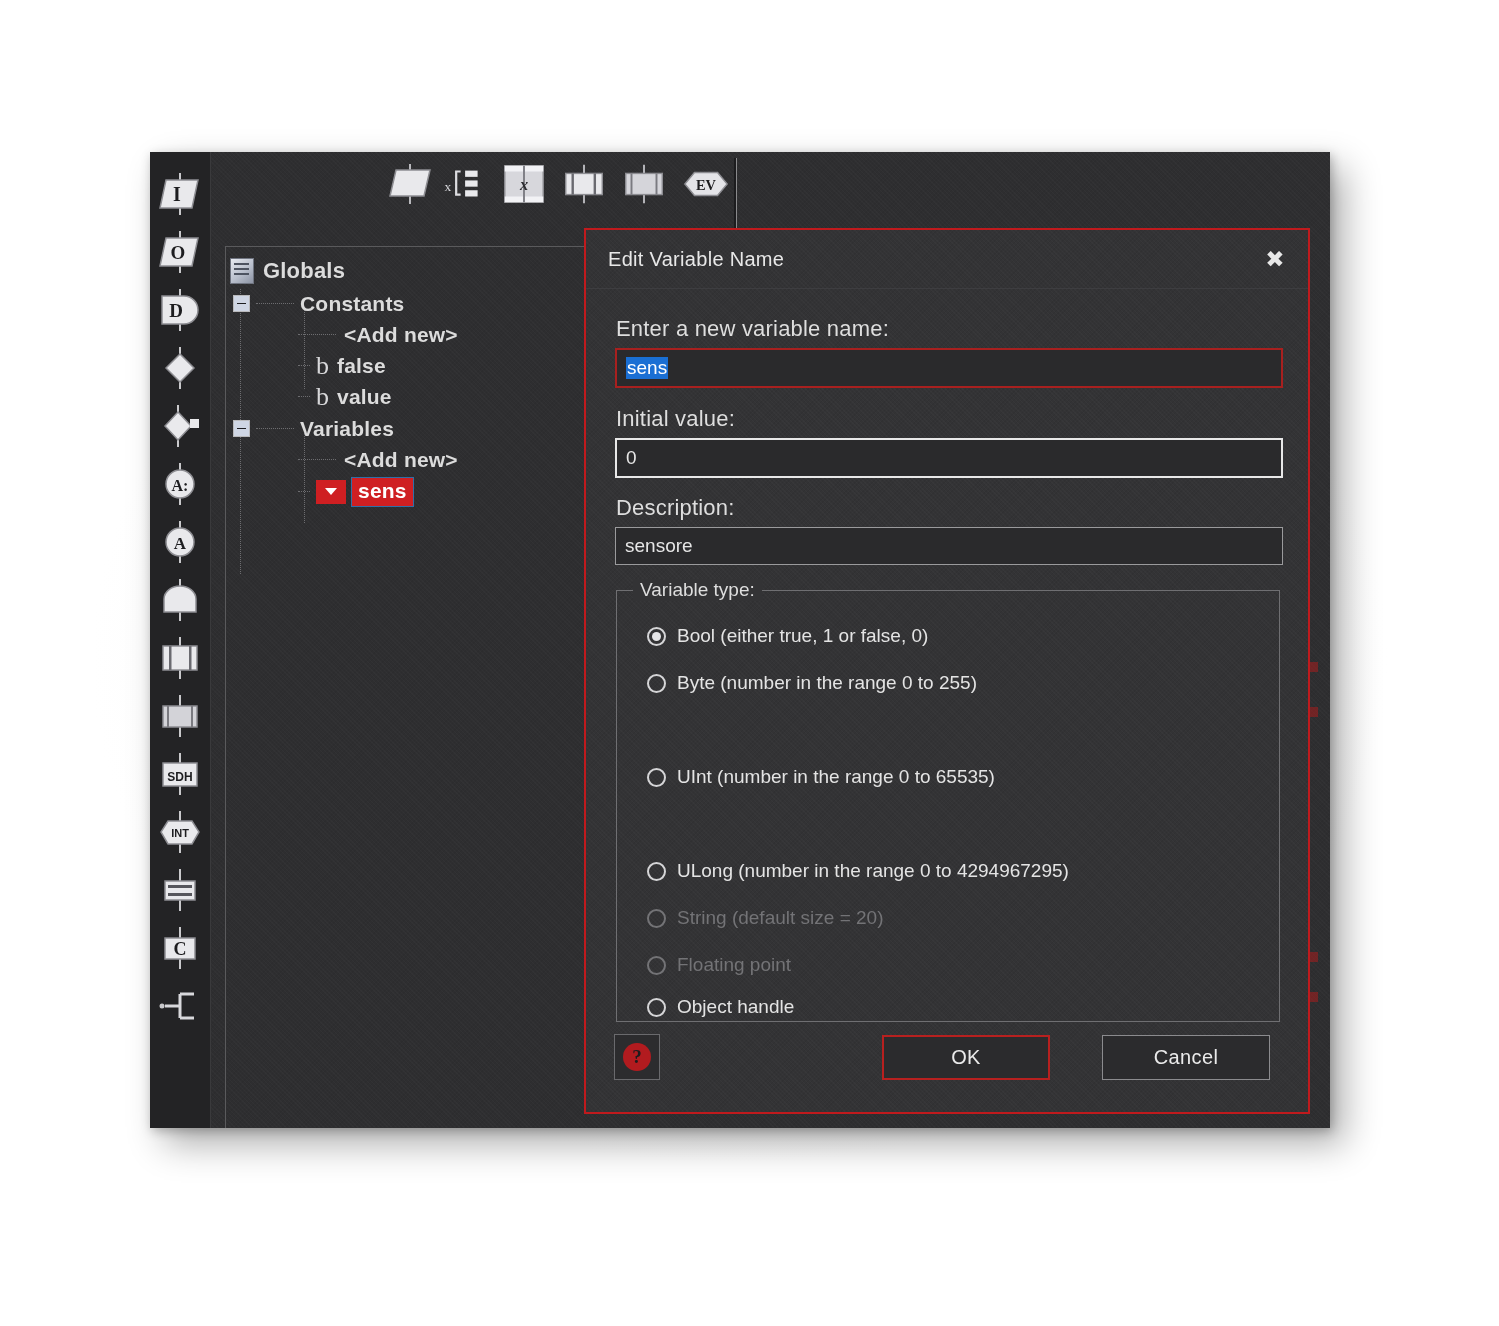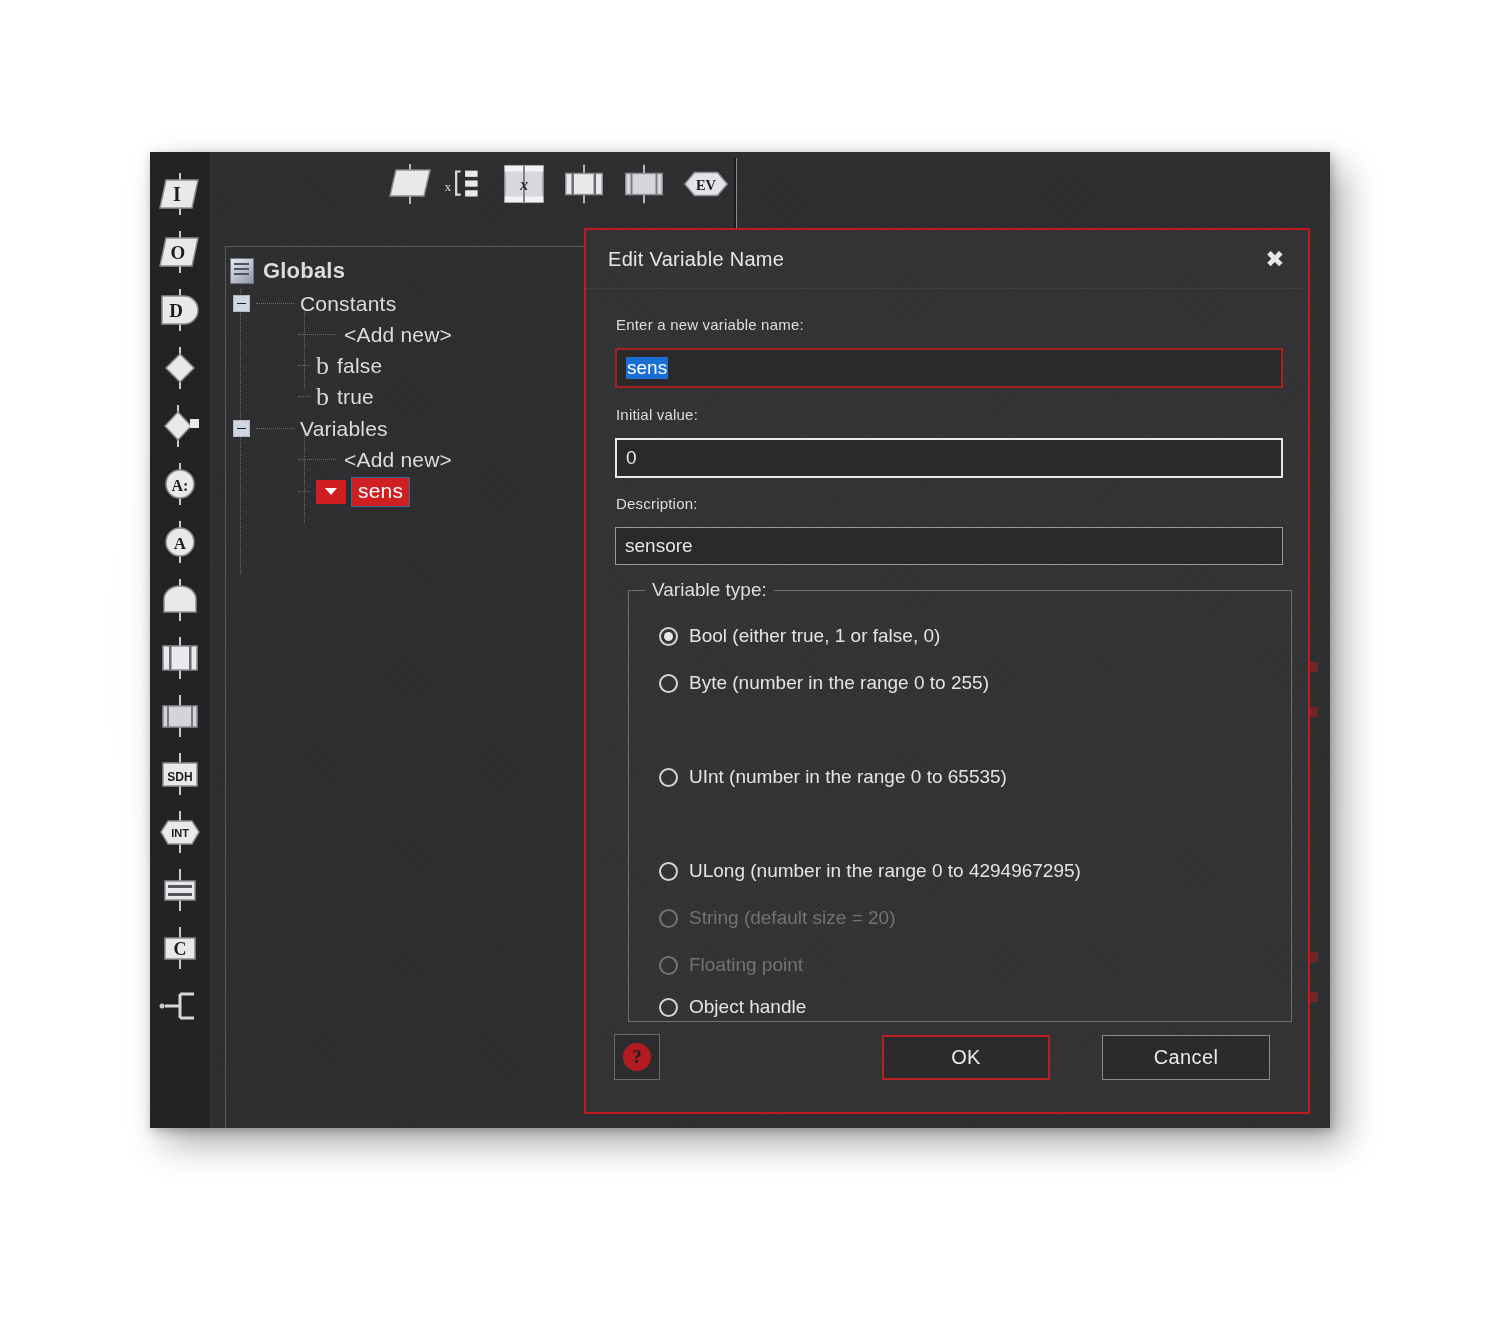--- a/index.html
+++ b/index.html
@@ -102,21 +102,21 @@
     margin-top: 28px;
   }
   .tree-row {
     position: absolute;
     left: 0;
     height: 31px;
     display: flex;
     align-items: center;
     white-space: nowrap;
   }
-  .tree-label { font-weight: normal; letter-spacing: .2px; }
+  .tree-label { font-weight: bold; letter-spacing: .2px; }
   .tree-root-label { font-weight: bold; font-size: 22px; }
 
   .expander {
     width: 15px; height: 15px;
     border: 1px solid #b9b9bb;
     background: #cfd6e4;
     display: inline-flex;
     align-items: center;
     justify-content: center;
     position: relative;
@@ -219,21 +219,21 @@
     font-size: 23px;
     line-height: 30px;
     text-align: center;
     color: #e8e8e8;
     cursor: pointer;
     font-family: "DejaVu Sans", sans-serif;
   }
 
   .field-label {
     position: absolute;
-    font-size: 15px;
+    font-size: 22px;
     color: #dedede;
     letter-spacing: .2px;
   }
   .text-field {
     position: absolute;
     box-sizing: border-box;
     background: #2a2a2c;
     color: #e6e6e6;
     font-size: 19px;
     display: flex;
@@ -251,21 +251,20 @@
 
   
   #type-group {
     position: absolute;
     left: 30px;
     top: 360px;
     width: 664px;
     height: 432px;
     border: 1px solid #6f6f72;
     box-sizing: border-box;
-    margin-left: 12px;
   }
   #type-group-title {
     position: absolute;
     left: 16px;
     top: -12px;
     background: #333335;
     padding: 0 7px;
     font-size: 19px;
     color: #dedede;
   }
@@ -552,21 +551,21 @@
 
     <div class="tree-row" style="top:103px; left:72px">
       <span class="dashline" style="width:12px; margin-right:6px;"></span>
       <span class="bool-glyph">b</span>
       <span class="tree-label">false</span>
     </div>
 
     <div class="tree-row" style="top:134px; left:72px">
       <span class="dashline" style="width:12px; margin-right:6px;"></span>
       <span class="bool-glyph">b</span>
-      <span class="tree-label">true</span>
+      <span class="tree-label">value</span>
     </div>
 
     <div class="tree-row" style="top:166px; left:7px">
       <span class="expander"></span>
       <span class="dashline" style="width:38px; margin:0 6px;"></span>
       <span class="tree-label">Variables</span>
     </div>
 
     <div class="tree-row" style="top:197px; left:72px">
       <span class="dashline" style="width:38px; margin-right:8px;"></span>

